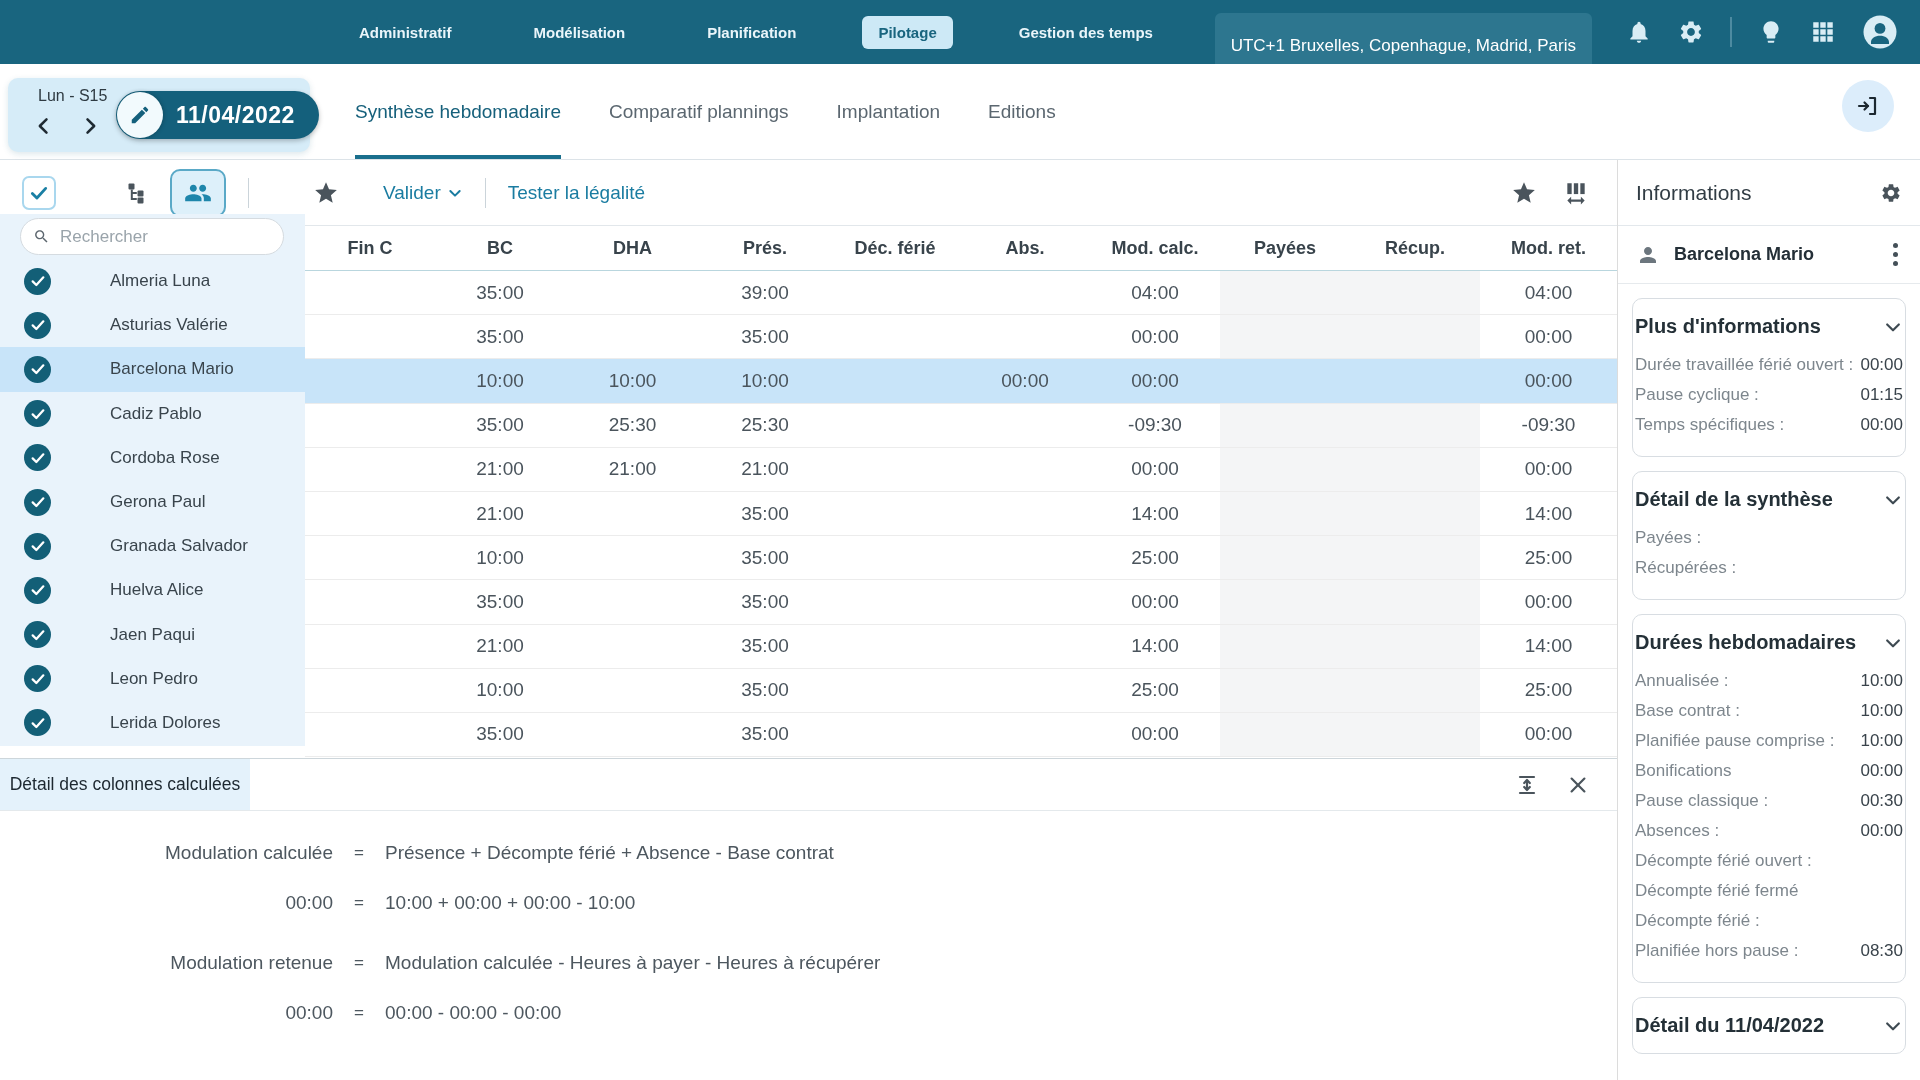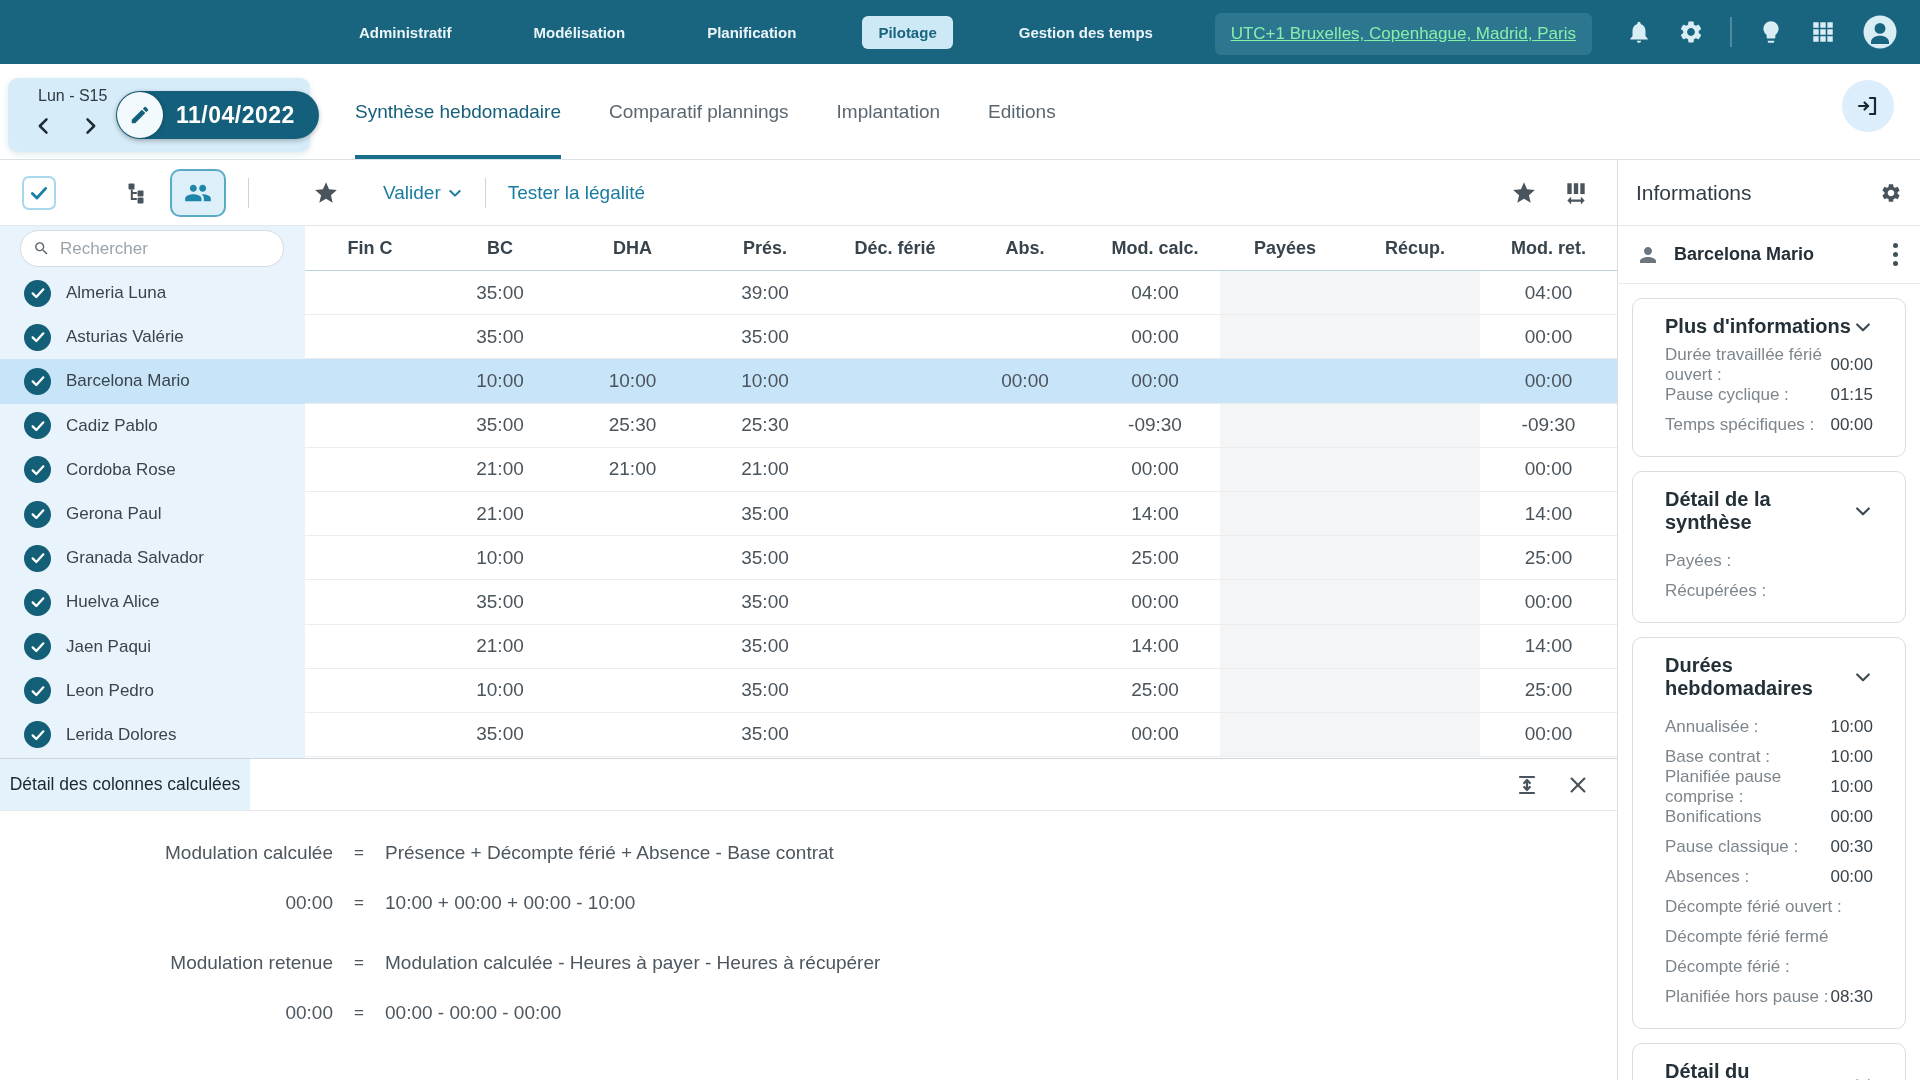--- a/index.html
+++ b/index.html
@@ -9,21 +9,21 @@
 
   
   .topbar{position:absolute;left:0;top:0;width:1920px;height:64px;background:#19657f;}
   .logo{position:absolute;left:38px;top:0;height:64px;display:flex;align-items:center;color:#eef7fa;}
   .logo-ring{width:30px;height:44px;border:2.5px solid #e8f4f8;border-radius:50%;margin-right:-20px;opacity:.95;}
   .logo-text{font-size:27px;font-weight:400;letter-spacing:.5px;position:relative;}
   .menu{position:absolute;left:343px;top:0;height:64px;display:flex;align-items:center;gap:50px;}
   .menu-item{color:#eaf5fa;font-size:15px;font-weight:600;padding:8px 16px;border-radius:6px;cursor:pointer;white-space:nowrap;}
   .menu-item.active{background:#cde9f6;color:#19657f;}
   .tz-badge{position:absolute;right:328px;top:13px;height:38px;display:flex;align-items:center;
-            background:#2d768f;border-radius:6px;padding:2px 16px;color:#86efac;font-size:17px;white-space:nowrap;text-decoration:underline;}
+            background:#2d768f;border-radius:6px;padding:14px 16px;color:#ffffff;font-size:17px;white-space:nowrap;}
   .topbar-icons{position:absolute;right:22px;top:0;height:64px;display:flex;align-items:center;gap:26px;color:#d9edf5;}
   .v-divider{width:2px;height:30px;background:#4d8ba1;}
 
   
   .subbar{position:absolute;left:0;top:64px;width:1920px;height:96px;background:#fff;border-bottom:1px solid #dce3e8;box-sizing:border-box;}
   .date-module{position:absolute;left:8px;top:14px;width:302px;height:74px;background:#d6ecf8;border-radius:10px;
                box-shadow:0 2px 6px rgba(21,96,124,.15);}
   .week-label{position:absolute;left:30px;top:9px;font-size:16px;color:#2e3a42;}
   .date-chevrons{position:absolute;left:26px;top:38px;display:flex;gap:26px;color:#1f2a32;}
   .chev-btn{cursor:pointer;}
@@ -48,29 +48,29 @@
   .people-btn{margin-left:20px;width:52px;height:44px;border:2px solid #5aa9c7;border-radius:10px;background:#ddf0fa;
               display:flex;align-items:center;justify-content:center;color:#1e86ab;cursor:pointer;}
   .tb-divider{width:1px;height:30px;background:#cbd4da;margin:0 22px;}
   .star-icon{color:#4a545c;cursor:pointer;}
   .tb-star{margin-left:42px;}
   .valider{margin-left:44px;display:flex;align-items:center;gap:6px;color:#1a7ca1;font-size:19px;cursor:pointer;white-space:nowrap;}
   .tester{color:#1a7ca1;font-size:19px;cursor:pointer;white-space:nowrap;}
   .tb-right{margin-left:auto;display:flex;align-items:center;gap:26px;margin-right:28px;color:#4a545c;}
 
   
-  .sidebar{position:absolute;left:0;top:226px;width:305px;height:532px;background:#e9f3fb;overflow:hidden;}
+  .sidebar{position:absolute;left:0;top:214px;width:305px;height:532px;background:#e9f3fb;overflow:hidden;}
   .search-row{height:45px;display:flex;align-items:center;}
   .search-box{margin-left:20px;width:264px;height:37px;background:#fff;border:1px solid #d5dbe0;border-radius:19px;
               display:flex;align-items:center;box-sizing:border-box;}
   .search-box svg{margin-left:12px;color:#5c666e;}
   .search-box input{border:none;outline:none;background:transparent;font-family:"Liberation Sans",sans-serif;
                     font-size:17px;color:#39444c;margin-left:8px;width:200px;}
   .search-box input::placeholder{color:#9aa4ab;}
-  .emp-row{height:44.2px;display:flex;align-items:center;padding-left:24px;box-sizing:border-box;cursor:pointer;}
+  .emp-row{height:44.2px;display:flex;align-items:center;padding-left:24px;box-sizing:border-box;cursor:pointer;gap:44px;}
   .emp-row.selected{background:#c8e4f9;}
   .check-circle{width:27px;height:27px;border-radius:50%;background:#135f77;display:flex;align-items:center;justify-content:center;flex:none;}
   .emp-name{margin-left:15px;font-size:17px;color:#39444c;}
 
   
   .grid{position:absolute;left:305px;top:226px;width:1312px;height:532px;background:#fff;overflow:hidden;}
   .grid-head{display:flex;height:45px;border-bottom:1px solid #b9d6de;box-sizing:border-box;align-items:center;}
   .hcell{font-size:18px;font-weight:700;color:#38434b;text-align:center;}
   .grid-head div:nth-of-type(1){width:130px;}
   .grid-head div:nth-of-type(2){width:130px;}
@@ -109,21 +109,21 @@
               box-sizing:border-box;overflow:hidden;}
   .ip-header{height:66px;display:flex;align-items:center;justify-content:space-between;padding:0 18px;
              border-bottom:1px solid #e3e8ec;box-sizing:border-box;}
   .ip-title{font-size:21px;color:#313c44;}
   .ip-gear{color:#49535b;cursor:pointer;}
   .person-row{height:58px;display:flex;align-items:center;padding:0 18px;border-bottom:1px solid #e6eaed;box-sizing:border-box;}
   .person-row .p-icon{color:#6c767e;}
   .person-name{margin-left:14px;font-size:18px;font-weight:700;color:#242f37;flex:1;}
   .kebab{display:flex;flex-direction:column;gap:4px;cursor:pointer;padding:4px;}
   .kebab i{width:5px;height:5px;border-radius:50%;background:#445058;}
-  .card{margin:14px 14px 0 14px;border:1px solid #d8dde2;border-radius:10px;padding:16px 32px;box-sizing:border-box;}
+  .card{margin:14px 14px 0 14px;border:1px solid #d8dde2;border-radius:10px;padding:16px 2px;box-sizing:border-box;}
   .card-head{display:flex;align-items:center;justify-content:space-between;cursor:pointer;}
   .card-title{font-size:20px;font-weight:700;color:#243037;}
   .card-chevron{color:#3e4a52;}
   .card-items{margin-top:12px;}
   .info-row{display:flex;justify-content:space-between;align-items:center;height:30px;font-size:17px;}
   .info-label{color:#7d868d;}
   .info-value{color:#39434b;}
 </style>
 </head>
 <body>

